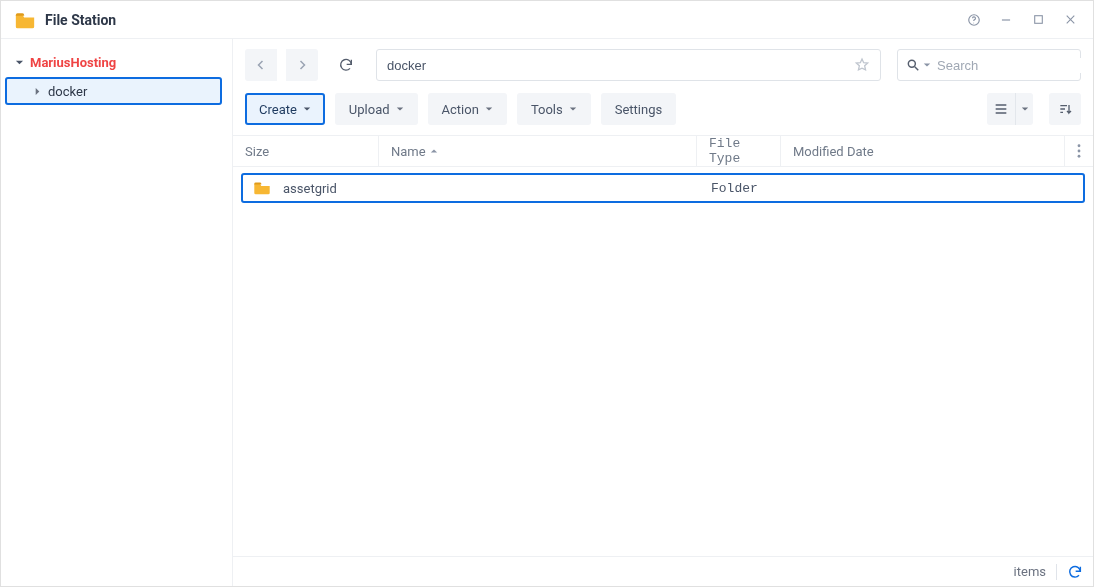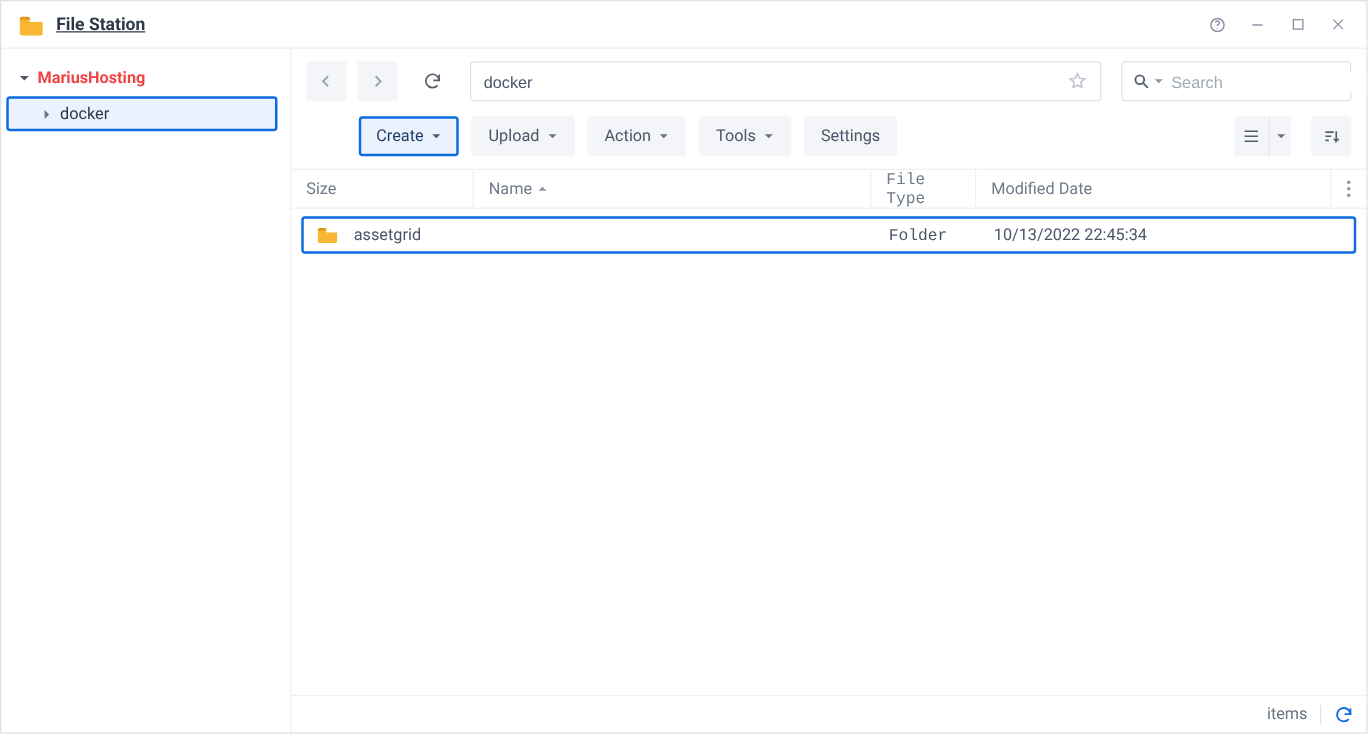--- a/index.html
+++ b/index.html
@@ -2,21 +2,21 @@
 <html><head>
 <meta charset="utf-8">
 <style>
   * { box-sizing: border-box; margin: 0; padding: 0; }
   html, body { height: 100%; font-family: -apple-system, BlinkMacSystemFont, "Segoe UI", Roboto, Helvetica, Arial, sans-serif; font-size: 13px; color: #4a5568; background: #fff; }
   body { width: 1094px; height: 587px; overflow: hidden; display: flex; flex-direction: column; border: 1px solid #e0e0e0; }
 
   
   .titlebar { display: flex; align-items: center; height: 38px; padding: 0 10px 0 14px; border-bottom: 1px solid #eef0f3; }
   .titlebar .app-icon { width: 20px; height: 18px; margin-right: 10px; }
-  .titlebar .title { font-weight: 700; font-size: 14px; color: #2d3748; flex: 0 0 auto; text-decoration: underline; }
+  .titlebar .title { font-weight: 700; font-size: 14px; color: #2d3748; flex: 0 0 auto; }
   .titlebar .spacer { flex: 1; }
   .winbtn { width: 26px; height: 26px; display: flex; align-items: center; justify-content: center; color: #8a94a6; border-radius: 4px; margin-left: 6px; cursor: pointer; }
 
   
   .body { display: flex; flex: 1; min-height: 0; }
   .sidebar { width: 232px; border-right: 1px solid #eef0f3; padding: 10px 10px 10px 4px; }
   .tree-root { display: flex; align-items: center; height: 26px; padding-left: 10px; font-weight: 700; color: #ef4444; cursor: pointer; }
   .tree-root .tri { margin-right: 6px; color: #4a5568; }
   .tree-child { display: flex; align-items: center; height: 28px; margin-top: 2px; padding-left: 26px; border: 2px solid #0d6ce0; border-radius: 3px; background: #eaf3fd; color: #2d3748; cursor: pointer; }
   .tree-child .tri { margin-right: 6px; color: #6b7280; }
@@ -32,21 +32,21 @@
   .pathbox { flex: 1; height: 32px; border: 1px solid #dfe3e8; border-radius: 3px; display: flex; align-items: center; padding: 0 10px; color: #4a5568; margin-left: 6px; }
   .pathbox .path-text { flex: 1; outline: none; border: none; font-size: 13px; color: #4a5568; }
   .pathbox .star { color: #c0c6cf; }
   .searchbox { width: 184px; height: 32px; border: 1px solid #dfe3e8; border-radius: 3px; display: flex; align-items: center; padding: 0 8px; color: #8a94a6; margin-left: 8px; }
   .searchbox input { flex: 1; border: none; outline: none; font-size: 13px; color: #4a5568; margin-left: 6px; }
   .searchbox input::placeholder { color: #a0a8b4; }
 
   .toolbar-row2 { display: flex; align-items: center; height: 44px; padding: 0 12px 8px; gap: 10px; }
   .btn { height: 32px; display: flex; align-items: center; padding: 0 14px; background: #f3f5f8; border-radius: 3px; color: #4a5568; cursor: pointer; font-size: 13px; }
   .btn .caret { margin-left: 6px; color: #6b7280; }
-  .btn.primary { background: #eaf3fd; border: 2px solid #0d6ce0; padding: 0 12px; color: #1e3a5f; margin-left: 42px; }
+  .btn.primary { background: #eaf3fd; border: 2px solid #0d6ce0; padding: 0 12px; color: #1e3a5f; }
   .toolbar-row2 .spacer { flex: 1; }
   .iconbtn-group { display: flex; background: #f3f5f8; border-radius: 3px; overflow: hidden; }
   .iconbtn-group .iconbtn { width: 28px; height: 32px; display: flex; align-items: center; justify-content: center; color: #555e6d; cursor: pointer; }
   .iconbtn-group .iconbtn + .iconbtn { border-left: 1px solid #e3e7ec; }
   .iconbtn-solo { width: 32px; height: 32px; display: flex; align-items: center; justify-content: center; background: #f3f5f8; border-radius: 3px; color: #555e6d; cursor: pointer; margin-left: 6px; }
 
   
   .colheader { display: flex; align-items: stretch; height: 32px; border-top: 1px solid #eef0f3; border-bottom: 1px solid #eef0f3; color: #707a89; font-size: 13px; }
   .colheader .cell { display: flex; align-items: center; padding: 0 12px; border-right: 1px solid #eef0f3; }
   .colheader .cell:last-child { border-right: none; }
@@ -268,23 +268,20 @@
             </svg>
           </span>
           <span>assetgrid</span>
         </div>
         <div class="cell col-size">
             <span></span>
           </div>
         <div class="cell col-type">
             <span>Folder</span>
           </div>
-        <div class="cell col-date">
-            <span>10/13/2022 22:45:34</span>
-          </div>
       </div>
     </div>
 
     <div class="statusbar">
       <span>items</span>
       <span class="divider"></span>
       <span class="refresh">
         <svg width="16" height="16" viewBox="0 0 24 24" fill="none" stroke="#0d6ce0" stroke-width="2.2">
             <path d="M20 11a8 8 0 1 0 -2 6"></path>
             <path d="M20 4 v7 h-7"></path>

